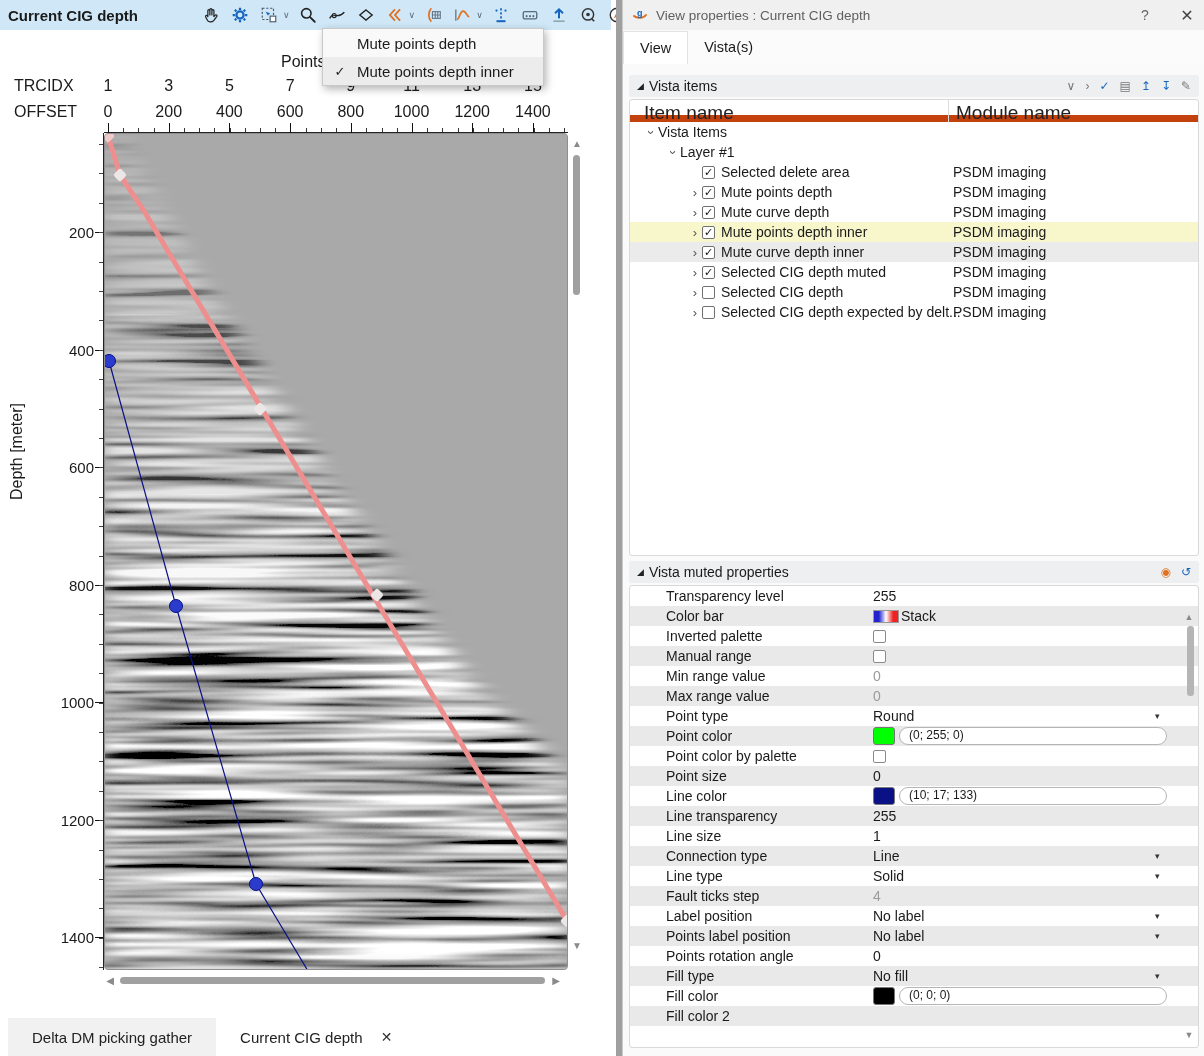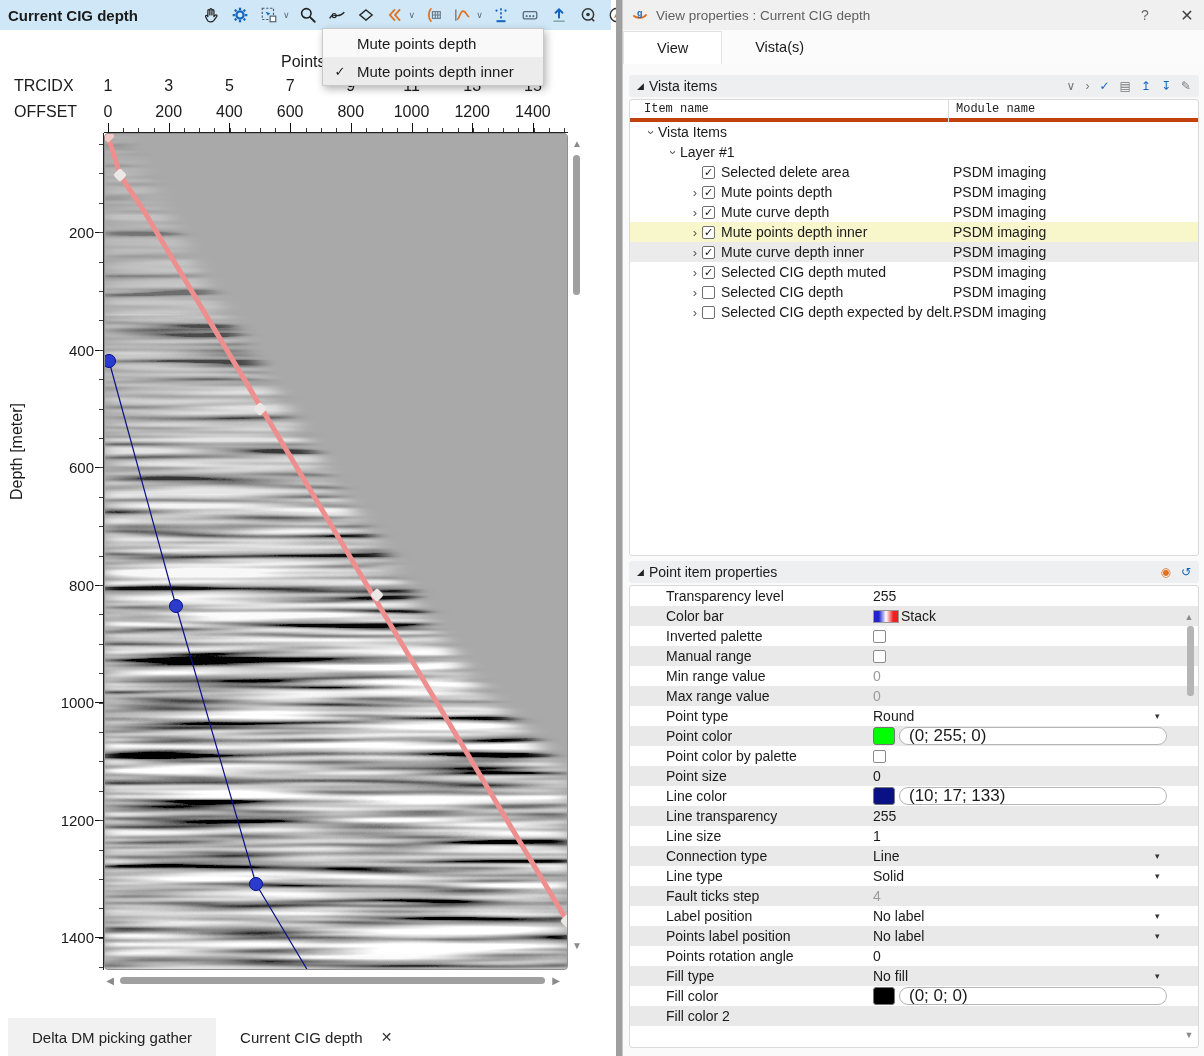--- a/index.html
+++ b/index.html
@@ -72,33 +72,33 @@
   #right-panel { position:absolute; left:622px; top:0; width:582px; height:1056px; background:#fafafa;
     border-left:1px solid #c9c9c9; }
   .rp-titlebar { position:absolute; left:0; top:0; width:582px; height:30px; background:#f0f0f0;
     display:flex; align-items:center; }
   .rp-logo { margin-left:9px; }
   .rp-title { font-size:13.5px; color:#5f5f5f; margin-left:8px; }
   .rp-help { position:absolute; left:512px; color:#666; font-size:14px; width:20px; text-align:center; }
   .rp-close { position:absolute; left:552px; color:#444; font-size:16px; width:24px; text-align:center; }
   .rp-tabs { position:absolute; left:0; top:30px; width:582px; height:34px; background:#fbfbfb;
     display:flex; align-items:center; }
-  .rp-tab { font-size:14.5px; padding:8px 33px; }
+  .rp-tab { font-size:14.5px; padding:8px 16px; }
   .rp-tab.active { background:#fff; border:1px solid #e2e2e2; border-bottom:none; }
 
   .section-header { position:absolute; left:6px; width:570px; height:22px; background:#edeff0;
     border-radius:3px; display:flex; align-items:center; font-size:14px; }
   .sh-tri { font-size:9px; color:#222; margin:0 5px 0 8px; }
   .sh-icons { position:absolute; right:8px; display:flex; gap:10px; align-items:center; }
   .sh-ic { font-size:12px; color:#777; }
   .sh-ic.blue { color:#1565c0; }
 
   .panel-box { position:absolute; left:6px; width:570px; background:#fff; border:1px solid #d9d9d9;
     border-radius:3px; overflow:hidden; }
-  .box-header { position:relative; height:22px; border-bottom:4px solid #c2410c; font-size:12px; color:#222;font-family:Liberation Mono, monospace; }
+  .box-header { position:relative; height:22px; border-bottom:7px solid #c2410c; font-size:19px; color:#222; }
   .col-h1 { position:absolute; left:14px; top:2px; }
   .col-h2 { position:absolute; top:2px; }
   .col-div { position:absolute; top:0; width:1px; height:22px; background:#dcdcdc; }
 
   .tree-rows { position:relative; }
   .tree-row { position:relative; height:20px; display:flex; align-items:center; font-size:14px; }
   .tree-row.sel { background:#f8f7cb; }
   .tree-row.hov { background:#ebebeb; }
   .exp { width:14px; display:inline-block; text-align:center; color:#555; font-size:13px; flex:none; }
   .exp.down { transform:rotate(90deg); }
@@ -111,21 +111,21 @@
   .prop-rows { position:relative; }
   .prop-row { position:relative; height:20px; display:flex; align-items:center; font-size:14px; }
   .prop-row.alt { background:#e9e9e9; }
   .prop-name { position:absolute; left:36px; white-space:nowrap; }
   .prop-val { position:absolute; left:243px; display:flex; align-items:center; width:300px; }
   .prop-val.disabled { color:#9b9b9b; }
   .caret { position:absolute; left:525px; font-size:9px; color:#333; }
   .pcb { width:13px; height:13px; border:1px solid #8a8a8a; border-radius:2px; background:#fff; }
   .swatch { width:22px; height:18px; border:1px solid #777; border-radius:3px; margin-right:4px; flex:none; }
   .pill { flex:1; height:18px; border:1px solid #b5b5b5; border-radius:9px; background:#fff;
-    display:flex; align-items:center; padding:8px 9px; font-size:17px; max-width:268px; }
+    display:flex; align-items:flex-start; padding:0 9px; font-size:12px; max-width:268px; }
   .cbar { width:26px; height:13px; border:1px solid #999; margin-right:2px;
     background:linear-gradient(90deg,#2222cc 0 20%,#ffffff 50%,#ee2222 80% 100%); }
 
   .props-scroll-up, .props-scroll-down { position:absolute; right:3px; width:12px; font-size:9px;
     color:#8a8a8a; text-align:center; }
   .props-thumb { position:absolute; right:4px; width:7px; background:#b5b5b5; border-radius:3px; }
 </style>
 </head>
 <body>
 
@@ -429,21 +429,21 @@
             <span class="exp">›</span>
             <span class="cb"></span>
             <span class="tree-label">Selected CIG depth expected by delt...</span>
             <span class="tree-module">PSDM imaging</span>
           </div>
         </div>
     </div>
 
     <div class="section-header" style="top:561px">
       <span class="sh-tri">◢</span>
-      <span>Point item properties</span>
+      <span>Vista muted properties</span>
       <span class="sh-icons">
         <span class="sh-ic" style="color:#e07020">◉</span>
         <span class="sh-ic blue">↺</span>
       </span>
     </div>
 
     <div class="panel-box" style="top:585px; height:463px">
       <div class="prop-rows" id="prop-rows">
           <div class="prop-row">
             <span class="prop-name">Transparency level</span>

